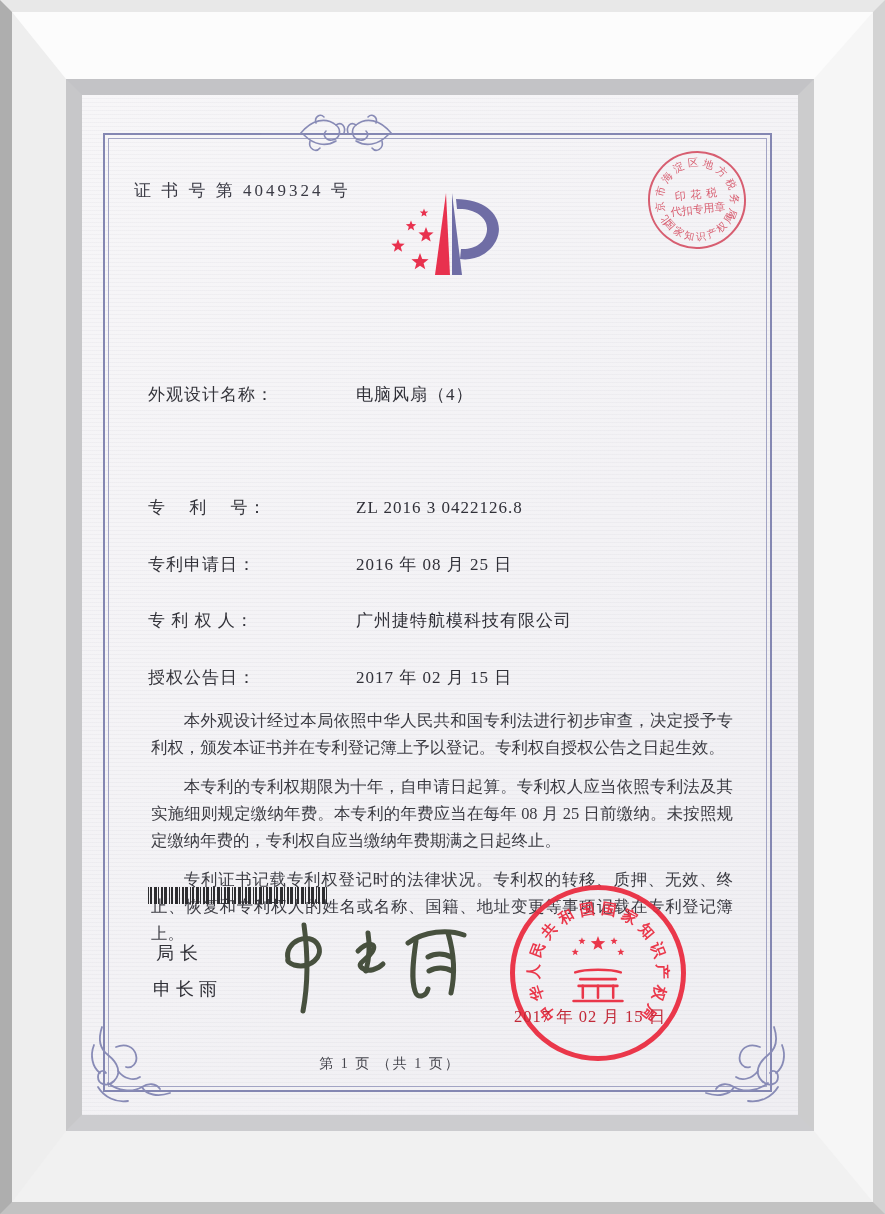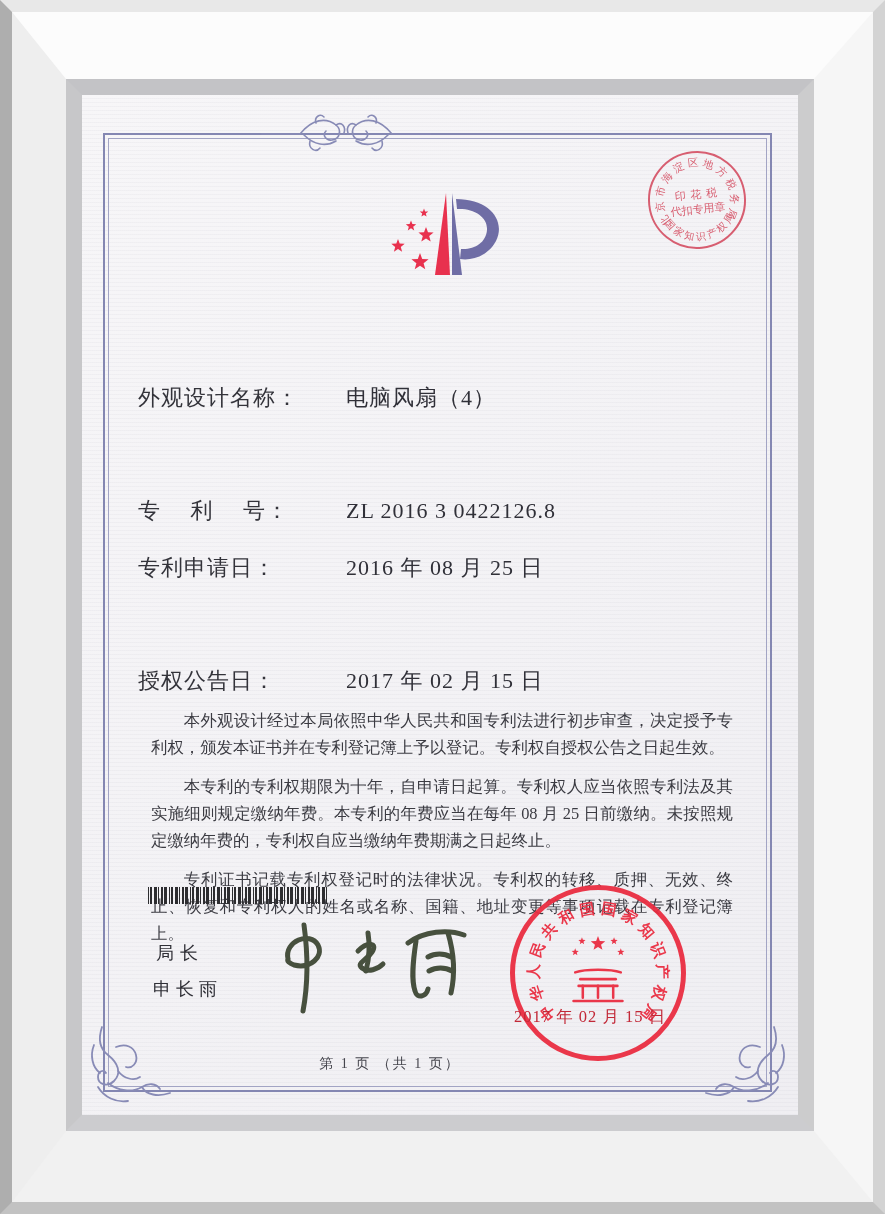--- a/index.html
+++ b/index.html
@@ -22,21 +22,21 @@
       repeating-linear-gradient(0deg, rgba(130,130,150,0.055) 0 1px, rgba(0,0,0,0) 1px 4px),
       linear-gradient(135deg,#f7f6f8 0%, #f3f2f5 55%, #efeef2 100%);
     color:#33333a;
   }
   .cert-border{position:absolute;left:21px;top:38px;right:26px;bottom:23px;
     border:2px solid #8487b2;}
   .cert-border::after{content:"";position:absolute;inset:3px;border:1px solid #a2a4c4;}
   .cert-number{left:52px;top:84px;font-size:17px;letter-spacing:3px;color:#3a3a44;}
   .cert-title{left:0;top:196px;width:100%;text-align:center;font-size:40px;font-weight:700;
     letter-spacing:9px;color:#2c2c33;}
-  .field-row{position:absolute;left:56px;font-size:22px;letter-spacing:1px;white-space:nowrap;}
+  .field-row{position:absolute;left:66px;font-size:17px;letter-spacing:1px;white-space:nowrap;}
   .field-label{display:inline-block;width:208px;}
   .field-value{color:#303038;}
   .paragraphs{left:57px;top:600px;width:606px;font-size:16.4px;line-height:27px;
     text-align:justify;color:#3b3b42;}
   .paragraphs p{margin:12px;text-indent:2em;}
   .barcode{left:66px;top:792px;height:17px;display:flex;align-items:stretch;}
   .barcode i{display:block;height:100%;}
   .director{left:74px;top:846px;font-size:18px;letter-spacing:6px;color:#2f2f36;}
   .director-name{left:71px;top:882px;font-size:18px;letter-spacing:5px;color:#2f2f36;}
   .signature{left:180px;top:822px;width:230px;height:100px;}
@@ -103,20 +103,21 @@
               <path d="M14,2 C10,14 12,24 20,30 C30,38 34,48 26,56 C20,62 10,60 10,52 C10,46 16,44 18,48"></path>
               <path d="M6,20 C2,30 4,42 12,48"></path>
               <path d="M28,22 C38,18 46,22 48,30 C50,38 44,44 38,42"></path>
               <path d="M20,58 C30,66 44,68 54,62 C60,58 68,58 72,64"></path>
               <path d="M54,62 C58,70 70,72 82,68"></path>
               <path d="M30,46 C36,54 46,56 52,52"></path>
               <path d="M10,62 C16,72 28,78 40,76"></path>
             </g>
           </svg>
 
+          <div class="abs cert-number">证 书 号 第 4049324 号</div>
 
           <svg class="abs logo" viewBox="0 0 150 110">
             <g id="logo-stars">
                 <polygon points="46.0,70.0 48.2,75.9 54.6,76.2 49.6,80.2 51.3,86.3 46.0,82.8 40.7,86.3 42.4,80.2 37.4,76.2 43.8,75.9" fill="#e8314e"></polygon>
                 <polygon points="24.0,56.0 25.7,60.6 30.7,60.8 26.8,63.9 28.1,68.7 24.0,65.9 19.9,68.7 21.2,63.9 17.3,60.8 22.3,60.6" fill="#e8314e"></polygon>
                 <polygon points="52.0,44.0 54.0,49.3 59.6,49.5 55.2,53.0 56.7,58.5 52.0,55.4 47.3,58.5 48.8,53.0 44.4,49.5 50.0,49.3" fill="#e8314e"></polygon>
                 <polygon points="37.0,37.5 38.4,41.1 42.2,41.3 39.2,43.7 40.2,47.4 37.0,45.3 33.8,47.4 34.8,43.7 31.8,41.3 35.6,41.1" fill="#e8314e"></polygon>
                 <polygon points="50.0,25.5 51.1,28.5 54.3,28.6 51.8,30.6 52.6,33.6 50.0,31.9 47.4,33.6 48.2,30.6 45.7,28.6 48.9,28.5" fill="#e8314e"></polygon>
               </g>
             <path d="M72,10 L76,92 L61,92 Z" fill="#e8314e"></path>
@@ -126,20 +127,23 @@
 
 
           <div class="field-row" style="top:288px">
             <span class="field-label">外观设计名称：</span><span class="field-value">电脑风扇（4）</span>
           </div>
           <div class="field-row" style="top:401px">
             <span class="field-label">专　 利　 号：</span><span class="field-value">ZL 2016 3 0422126.8</span>
           </div>
           <div class="field-row" style="top:458px">
             <span class="field-label">专利申请日：</span><span class="field-value">2016 年 08 月 25 日</span>
+          </div>
+          <div class="field-row" style="top:514px">
+            <span class="field-label">专 利 权 人：</span><span class="field-value">广州捷特航模科技有限公司</span>
           </div>
           <div class="field-row" style="top:571px">
             <span class="field-label">授权公告日：</span><span class="field-value">2017 年 02 月 15 日</span>
           </div>
 
           <div class="abs paragraphs">
             <p>本外观设计经过本局依照中华人民共和国专利法进行初步审查，决定授予专利权，颁发本证书并在专利登记簿上予以登记。专利权自授权公告之日起生效。</p>
             <p>本专利的专利权期限为十年，自申请日起算。专利权人应当依照专利法及其实施细则规定缴纳年费。本专利的年费应当在每年 08 月 25 日前缴纳。未按照规定缴纳年费的，专利权自应当缴纳年费期满之日起终止。</p>
             <p>专利证书记载专利权登记时的法律状况。专利权的转移、质押、无效、终止、恢复和专利权人的姓名或名称、国籍、地址变更等事项记载在专利登记簿上。</p>
           </div>

